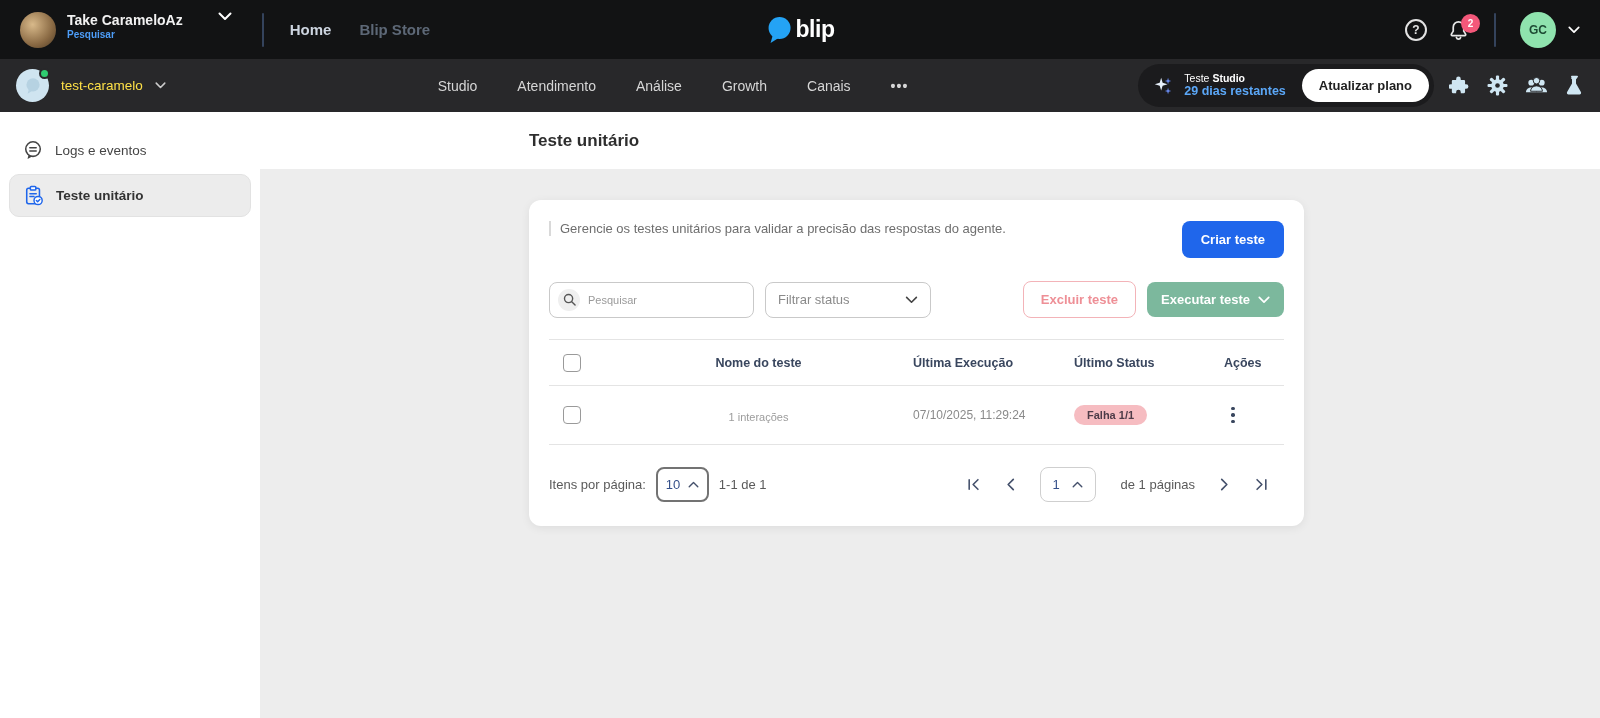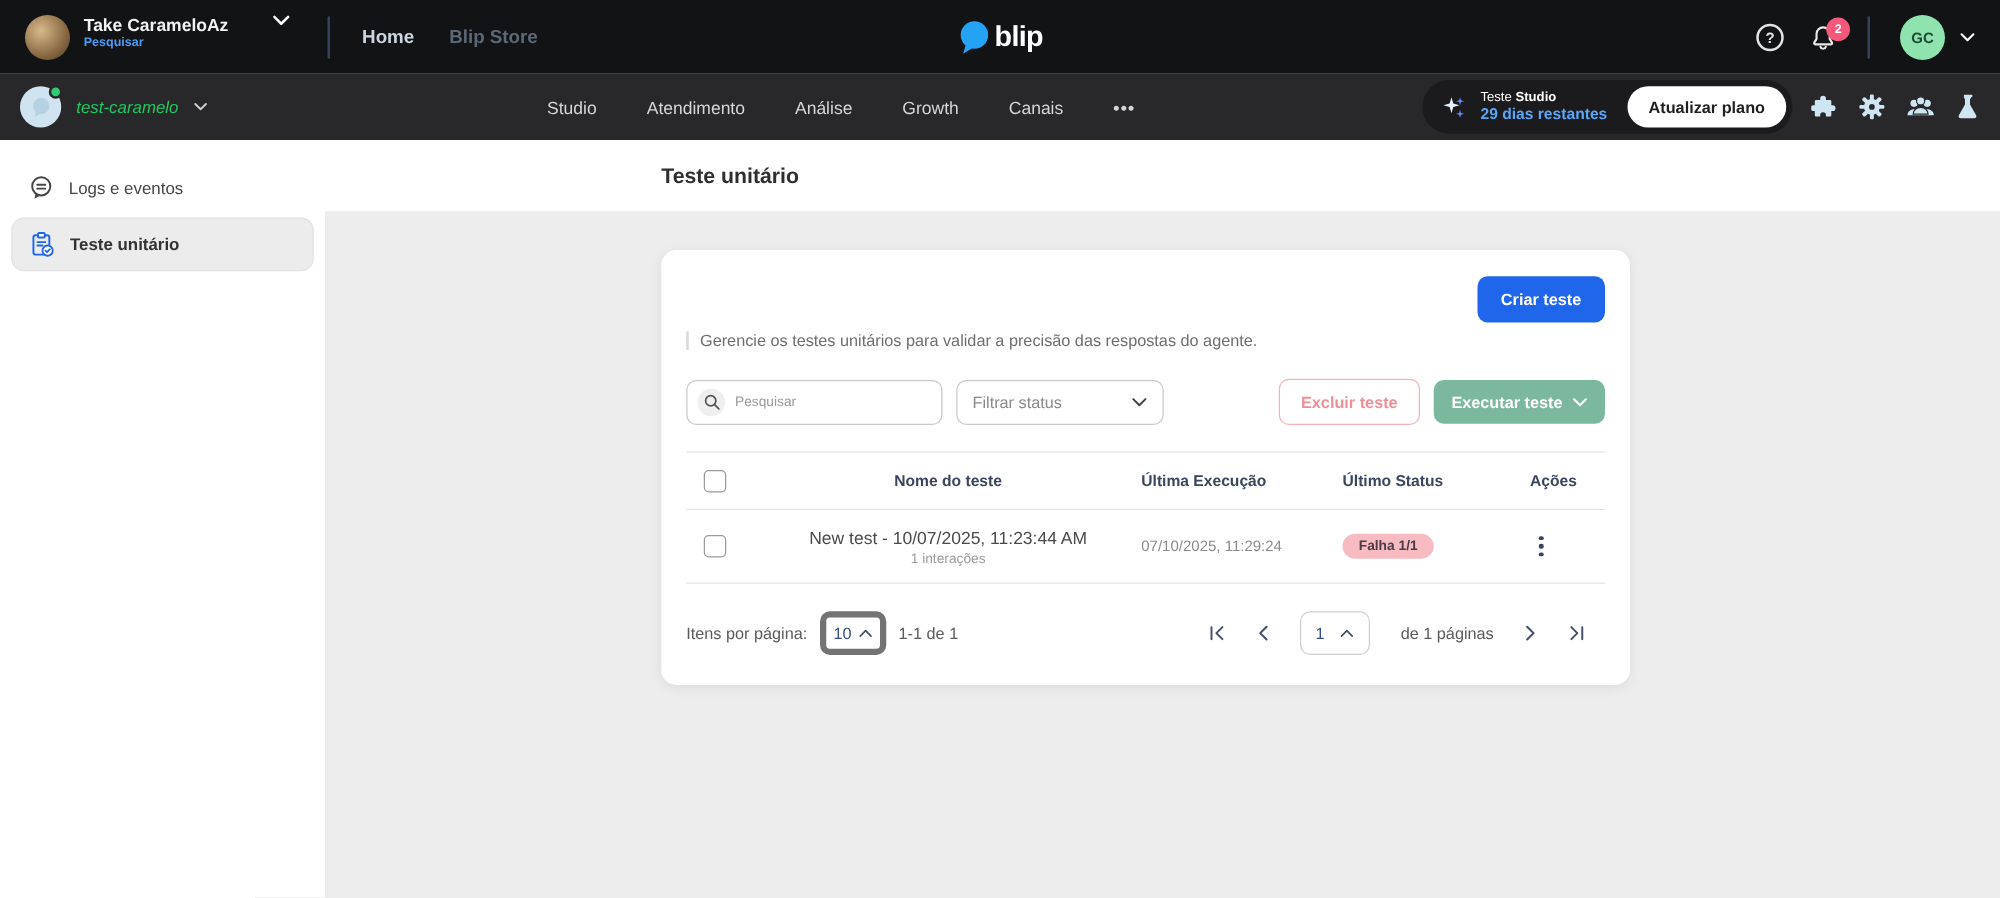--- a/index.html
+++ b/index.html
@@ -33,21 +33,21 @@
     color:#1d4a33; font-size:12px; font-weight:bold; display:flex; align-items:center; justify-content:center; }
 
   
   .wsbar { height:53px; background:#28282a; display:flex; align-items:center;
     padding:0 16px; position:relative; }
   .bot { display:flex; align-items:center; gap:12px; }
   .bot-avatar { width:33px; height:33px; border-radius:50%; background:#cfe4f0; position:relative;
     display:flex; align-items:center; justify-content:center; }
   .bot-dot { position:absolute; top:-1px; right:-1px; width:11px; height:11px; border-radius:50%;
     background:#2fcc71; border:2px solid #28282a; }
-  .bot-name { font-size:13.5px; color:#22c55e;font-style:italic; }
+  .bot-name { font-size:13.5px; color:#fde047; }
   .ws-tabs { position:absolute; left:50%; transform:translateX(calc(-50% - 127px));
     display:flex; gap:40px; align-items:center; }
   .ws-tab { font-size:14px; color:#d6d6d6; }
   .ws-tab.more { letter-spacing:1px; font-weight:bold; }
   .ws-right { margin-left:auto; display:flex; align-items:center; gap:15px; }
   .trial-pill { background:#1b1b1d; border-radius:26px; display:flex; align-items:center;
     gap:10px; padding:5px 5px 5px 14px; }
   .trial-text { line-height:1.2; padding-right:6px; }
   .trial-line1 { font-size:10.5px; color:#fff; }
   .trial-line1 b { font-weight:bold; }
@@ -65,21 +65,21 @@
   .content { flex:1; display:flex; flex-direction:column; background:#ededed; }
   .content-head { height:57px; background:#fff; display:flex; align-items:center; padding-left:269px; }
   .page-title { font-size:17px; font-weight:bold; color:#2e2e2e; }
   .content-main { flex:1; }
 
   
   .card { width:775px; margin:31px 0 0 269px; background:#fff; border-radius:12px;
     box-shadow:0 2px 10px rgba(0,0,0,0.07); padding:21px 20px 24px 20px; }
   .card-head { display:flex; justify-content:space-between; align-items:flex-start; }
   .card-title { font-size:17px; font-weight:bold; color:#3a3a3a; margin-bottom:7px; }
-  .card-sub { border-left:2px solid #d9d9d9; padding-left:9px; font-size:13px; color:#6e6e6e;margin-top:44px; }
+  .card-sub { border-left:2px solid #d9d9d9; padding-left:9px; font-size:13px; color:#6e6e6e; }
   .btn-create { background:#1f66eb; color:#fff; border:none; border-radius:8px;
     padding:11px 19px; font-size:13px; font-weight:bold; font-family:inherit; }
   .controls { display:flex; gap:11px; margin-top:23px; align-items:center; }
   .search-box { width:205px; height:36px; border:1px solid #c9c9c9; border-radius:8px;
     display:flex; align-items:center; gap:8px; padding:0 8px; background:#fff; }
   .search-icon-bg { width:22px; height:22px; border-radius:50%; background:#efefef;
     display:flex; align-items:center; justify-content:center; flex-shrink:0; }
   .search-box input { border:none; outline:none; width:100%; font-size:11px;
     font-family:inherit; color:#444; }
   .search-box input::placeholder { color:#9a9a9a; }
@@ -109,21 +109,21 @@
   .row-sub { font-size:11px; color:#9c9c9c; margin-top:3px; }
   .row-exec { font-size:12px; color:#8a8a8a; }
   .status-badge { display:inline-block; background:#f6bcc1; color:#4d3b48;
     font-size:11px; font-weight:bold; padding:4px 13px; border-radius:13px; }
   .kebab { display:flex; flex-direction:column; gap:3px; align-items:center; width:18px; }
   .kebab i { width:3.5px; height:3.5px; border-radius:50%; background:#39465e; }
 
   
   .pager { display:flex; align-items:center; margin-top:22px; font-size:13px; color:#5a5a5a; }
   .pager-left { display:flex; align-items:center; gap:10px; }
-  .pp-select { width:53px; height:35px; border:5px solid #737373; border-radius:8px;
+  .pp-select { width:53px; height:35px; border:2px solid #737373; border-radius:8px;
     display:flex; align-items:center; justify-content:space-evenly; background:#fff; }
   .pp-num { color:#35508a; font-size:13px; }
   .pager-right { margin-left:auto; display:flex; align-items:center; gap:25px; padding-right:16px; }
   .pg-select { width:56px; height:35px; border:1px solid #cfcfcf; border-radius:8px;
     display:flex; align-items:center; justify-content:space-evenly; background:#fff; }
   .pg-btn { display:flex; align-items:center; }
 </style>
 </head>
 <body>
 
@@ -309,21 +309,20 @@
             <div class="col-name">Nome do teste</div>
             <div class="col-exec">Última Execução</div>
             <div class="col-status">Último Status</div>
             <div class="col-actions">Ações</div>
           </div>
           <div class="tbl-row">
             <div class="col-check">
                 <span class="cbx"></span>
               </div>
             <div class="col-name">
-              <div class="row-name">New test - 10/07/2025, 11:23:44 AM</div>
               <div class="row-sub">1 interações</div>
             </div>
             <div class="col-exec row-exec">07/10/2025, 11:29:24</div>
             <div class="col-status"><span class="status-badge">Falha 1/1</span></div>
             <div class="col-actions">
               <span class="kebab">
                   <i></i>
                   <i></i>
                   <i></i>
                 </span>

